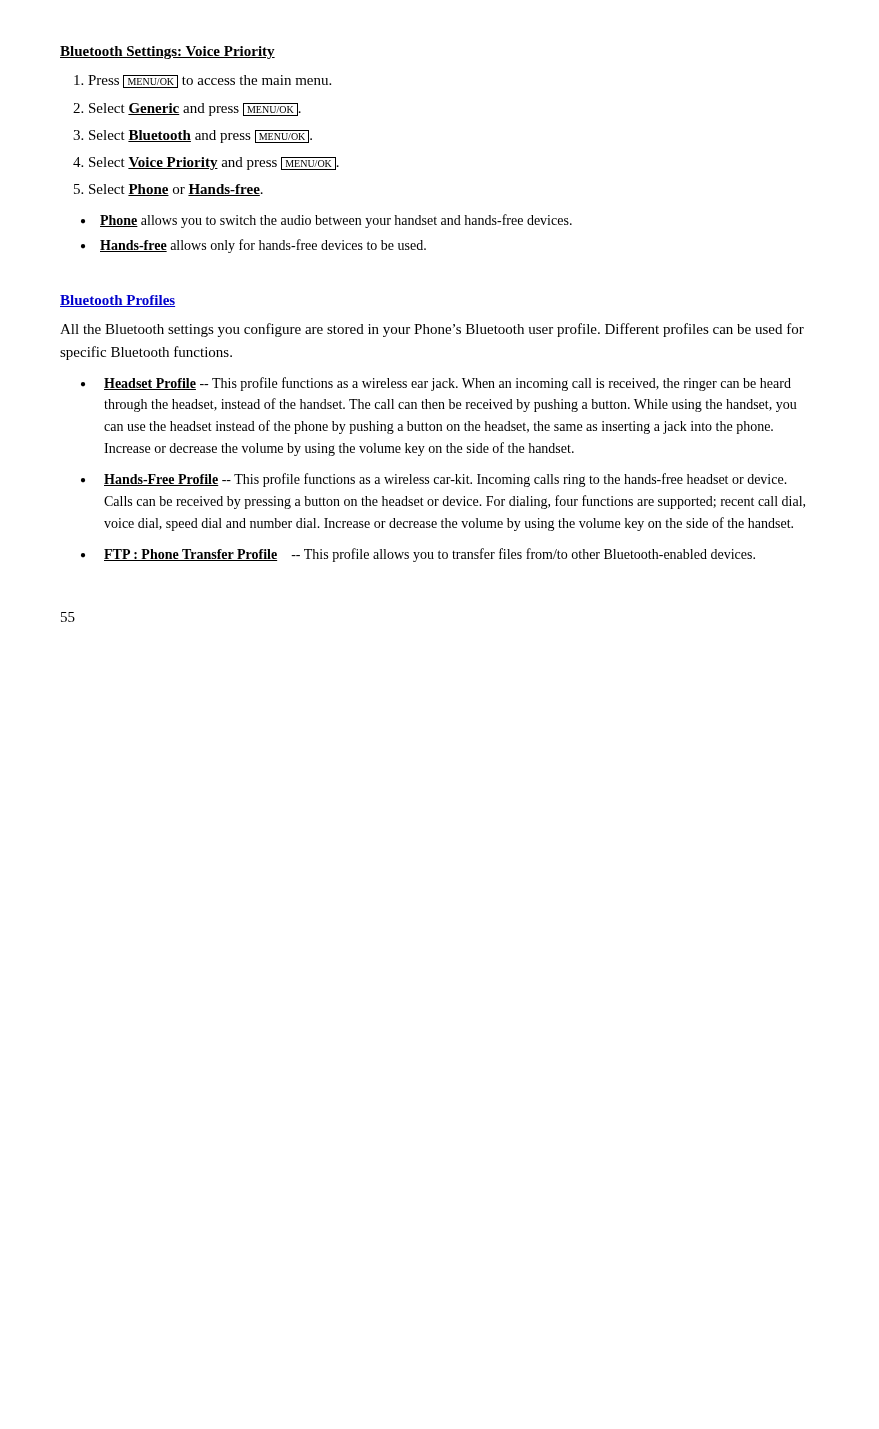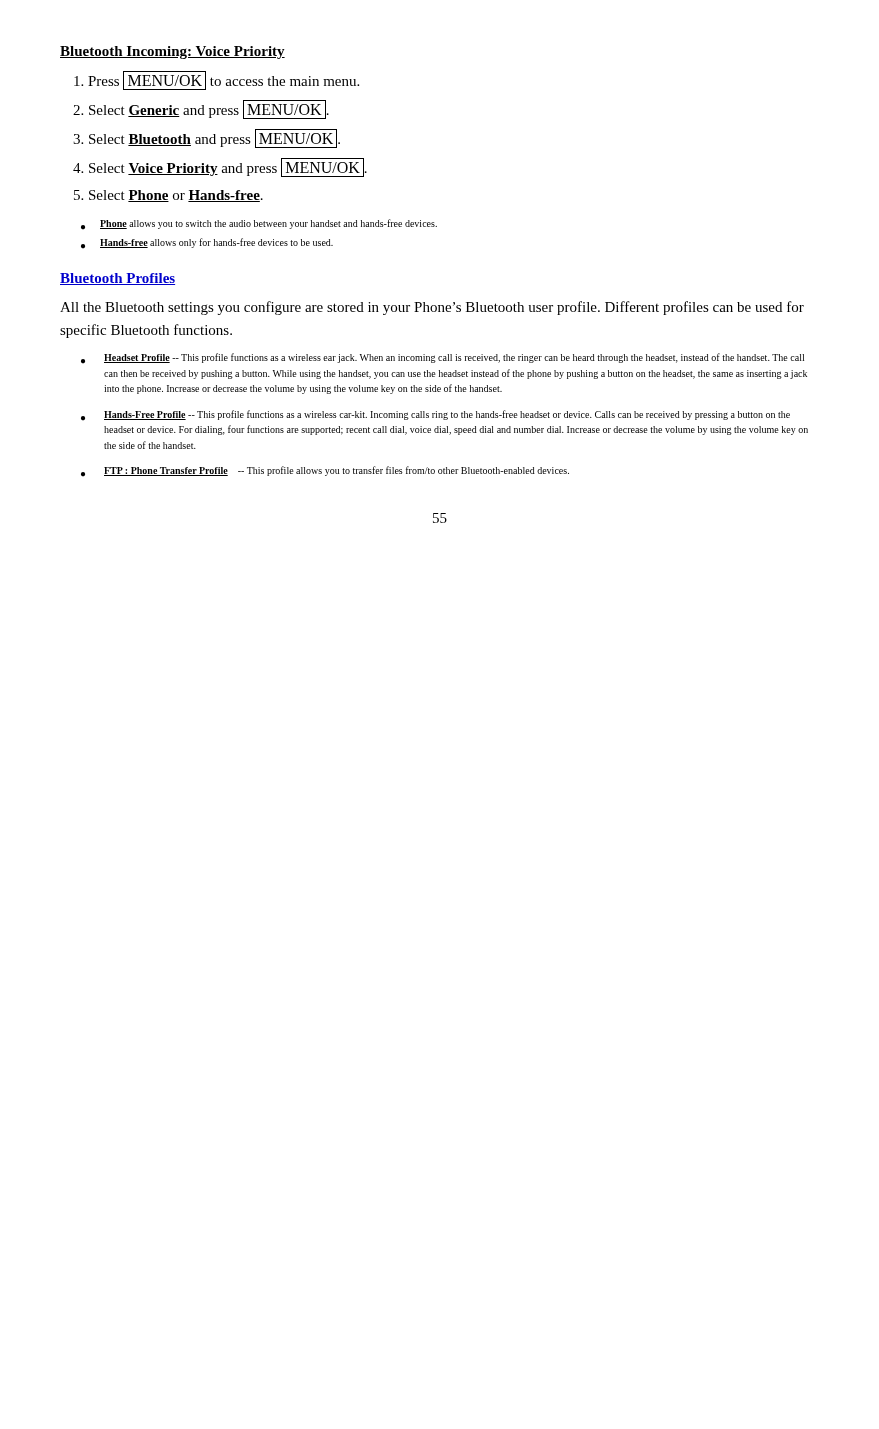--- a/index.html
+++ b/index.html
@@ -31,21 +31,21 @@
     p {
       margin-bottom: 6px;
       font-size: 15px;
       line-height: 1.55;
     }
     .bold-underline { font-weight: bold; text-decoration: underline; }
 
     .menu-ok {
       border: 1px solid #000;
       padding: 0px 3px;
-      font-size: 16px;
+      font-size: 10px;
       display: inline;
     }
 
     ol {
       margin-left: 28px;
       margin-bottom: 8px;
     }
 
     ol li {
       margin-bottom: 4px;
@@ -54,21 +54,21 @@
     }
 
     ul.bullet-list {
       list-style: none;
       margin-left: 20px;
       margin-bottom: 8px;
     }
 
     ul.bullet-list li {
       margin-bottom: 4px;
-      font-size: 10px;
+      font-size: 14px;
       line-height: 1.55;
       padding-left: 20px;
       position: relative;
     }
 
     ul.bullet-list li::before {
       content: "●";
       position: absolute;
       left: 0;
       font-size: 10px;
@@ -78,32 +78,32 @@
     .profiles-section ul.bullet-list {
       margin-left: 20px;
     }
 
     .profiles-section ul.bullet-list li {
       margin-bottom: 10px;
       padding-left: 24px;
     }
 
     .page-number {
-      text-align: center;
-      margin-top: 28px;
+      text-align: left;
+      margin-top: 40px;
       font-size: 15px;
     }
   </style>
 </head>
 <body>
 
 <div>
 
   <p>
-    <span class="bold-underline">Bluetooth Incoming: Voice Priority</span>
+    <span class="bold-underline">Bluetooth Settings: Voice Priority</span>
   </p>
 
 
 
   <ol>
     <li>
       Press <span class="menu-ok">MENU/OK</span> to access the main menu.
     </li>
     <li>
       Select <span class="bold-underline">Generic</span> and press <span class="menu-ok">MENU/OK</span>.
@@ -121,21 +121,21 @@
 
   <ul class="bullet-list">
     <li>
       <span class="bold-underline">Phone</span> allows you to switch the audio between your handset and hands-free devices.
     </li>
     <li>
       <span class="bold-underline">Hands-free</span> allows only for hands-free devices to be used.
     </li>
   </ul>
 
-  <div class="profiles-section" style="margin-top: 16px;">
+  <div class="profiles-section" style="margin-top: 32px;">
 
     <p>
       <span class="section-title-blue">Bluetooth Profiles</span>
     </p>
 
     <p>All the Bluetooth settings you configure are stored in your Phone’s Bluetooth user profile. Different profiles can be used for specific Bluetooth functions.</p>
 
     <ul class="bullet-list" style="margin-top: 8px;">
 
       <li>

